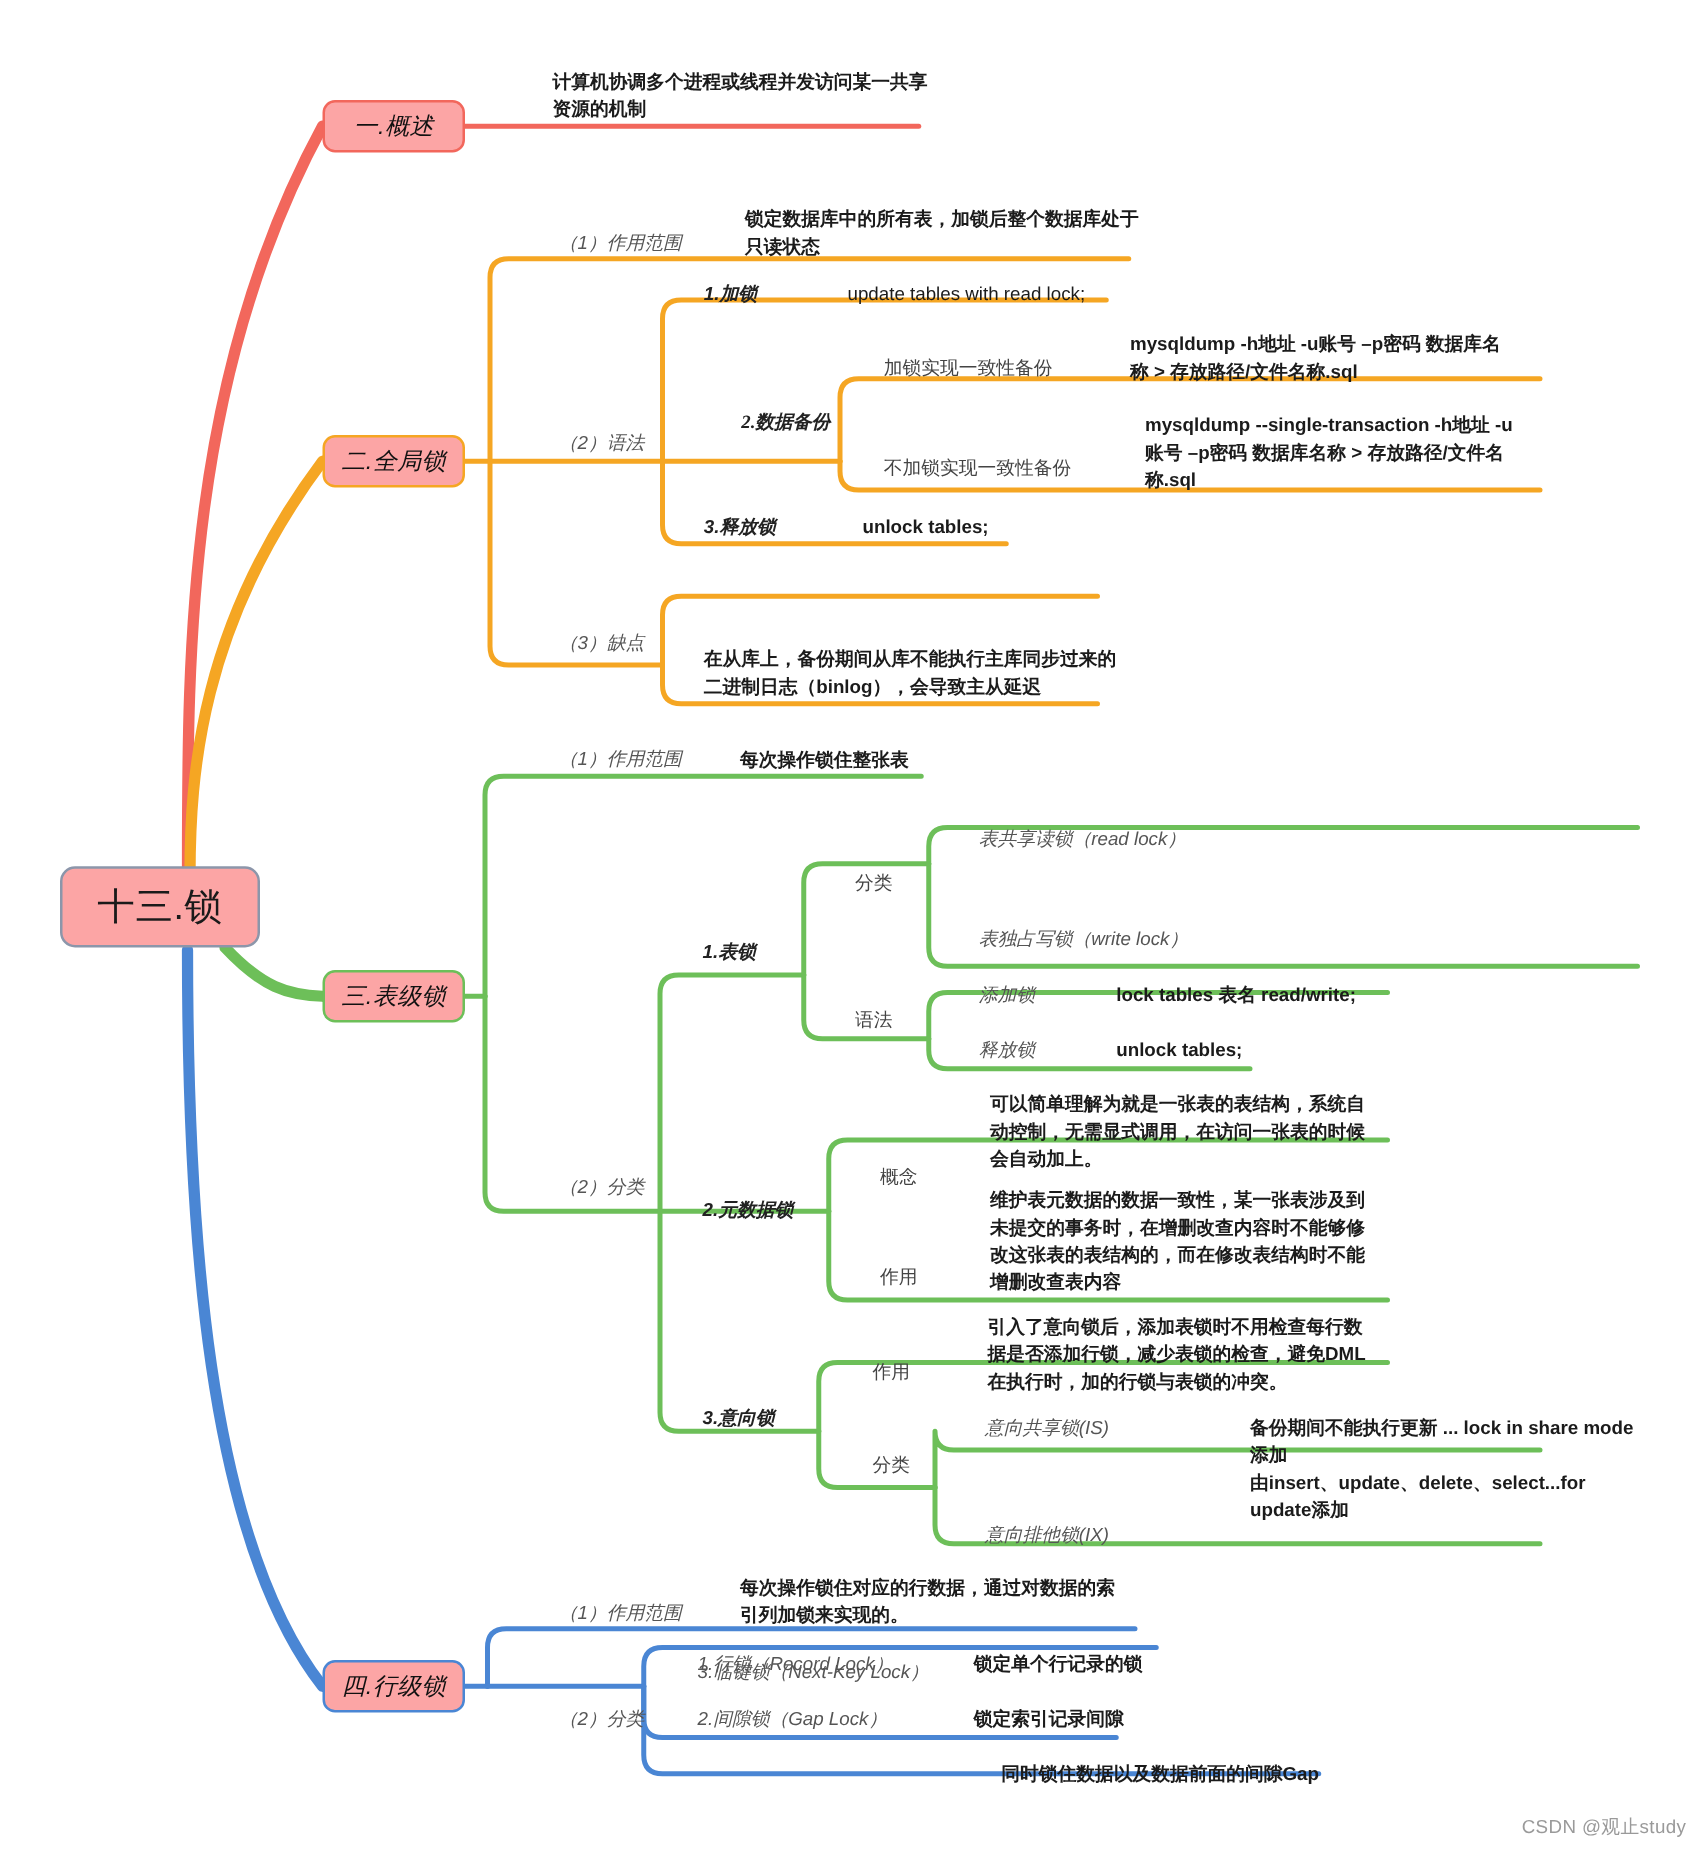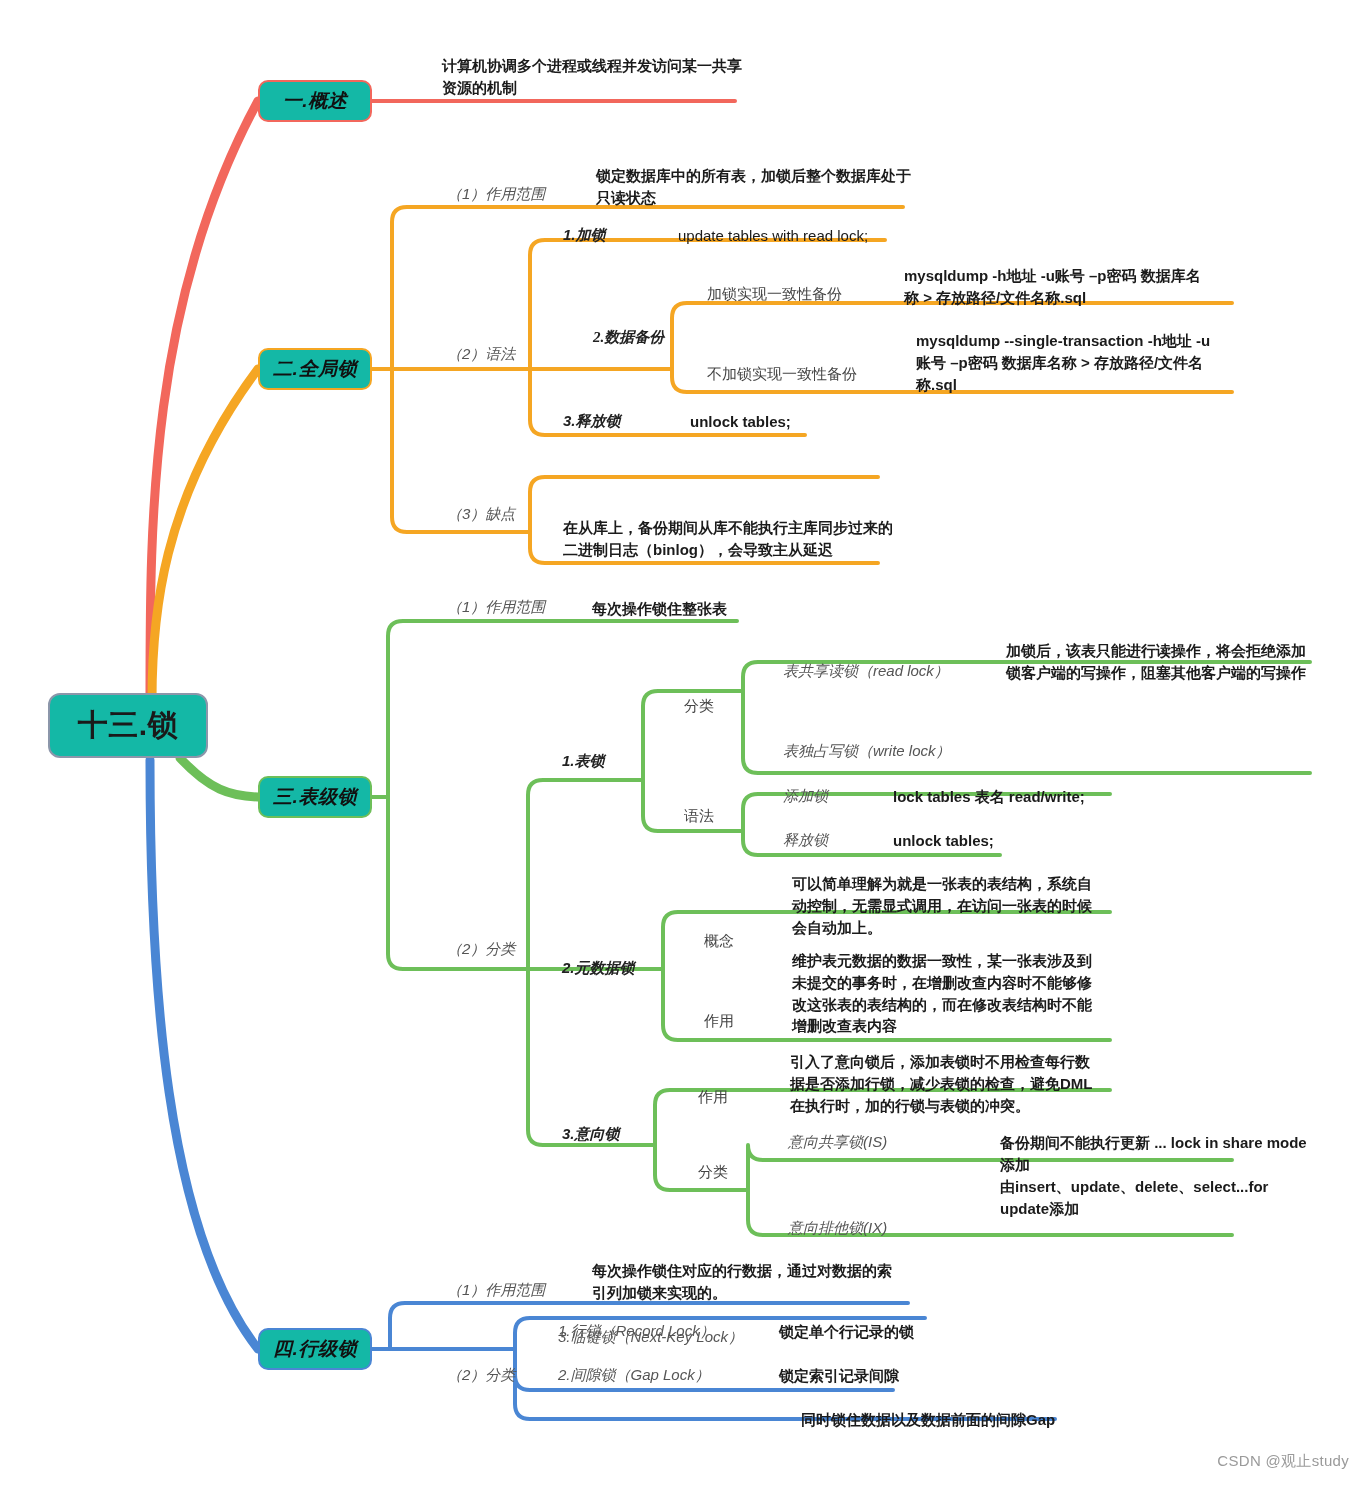--- a/index.html
+++ b/index.html
@@ -20,22 +20,22 @@
     width:1363px;height:1487px;
     pointer-events:none;
   }
   .node{
     position:absolute;
     box-sizing:border-box;
     display:flex;
     align-items:center;
     justify-content:center;
     border-radius:10px;
-    background:#14b8a6;
-    font-weight:bold;
+    background:#fca5a5;
+    font-weight:normal;
     font-style:italic;
     letter-spacing:.5px;
     white-space:nowrap;
   }
   #root-node{
     left:48px; top:693px;
     width:160px; height:65px;
     border:2px solid #8C96AA;
     border-radius:12px;
     font-size:30px;
@@ -200,21 +200,20 @@
 
   <div class="lbl lbl-it" style="left:447px; top:598px;">（1）作用范围</div>
   <div class="leaf" style="left:592px; top:598px; width:240px;">每次操作锁住整张表</div>
 
   <div class="lbl lbl-it" style="left:447px; top:940px;">（2）分类</div>
 
   <div class="lbl lbl-it-b" style="left:562px; top:752px;">1.表锁</div>
 
   <div class="lbl lbl-pl" style="left:684px; top:697px;">分类</div>
   <div class="lbl lbl-it" style="left:783px; top:662px;">表共享读锁（read lock）</div>
-  <div class="leaf" style="left:1006px; top:640px; width:300px;">加锁后，该表只能进行读操作，将会拒绝添加锁客户端的写操作，阻塞其他客户端的写操作</div>
 
   <div class="lbl lbl-it" style="left:783px; top:742px;">表独占写锁（write lock）</div>
 
   <div class="lbl lbl-pl" style="left:684px; top:807px;">语法</div>
   <div class="lbl lbl-it" style="left:783px; top:787px;">添加锁</div>
   <div class="leaf" style="left:893px; top:786px; width:290px;">lock tables 表名 read/write;</div>
 
   <div class="lbl lbl-it" style="left:783px; top:831px;">释放锁</div>
   <div class="leaf" style="left:893px; top:830px; width:250px;">unlock tables;</div>
 

